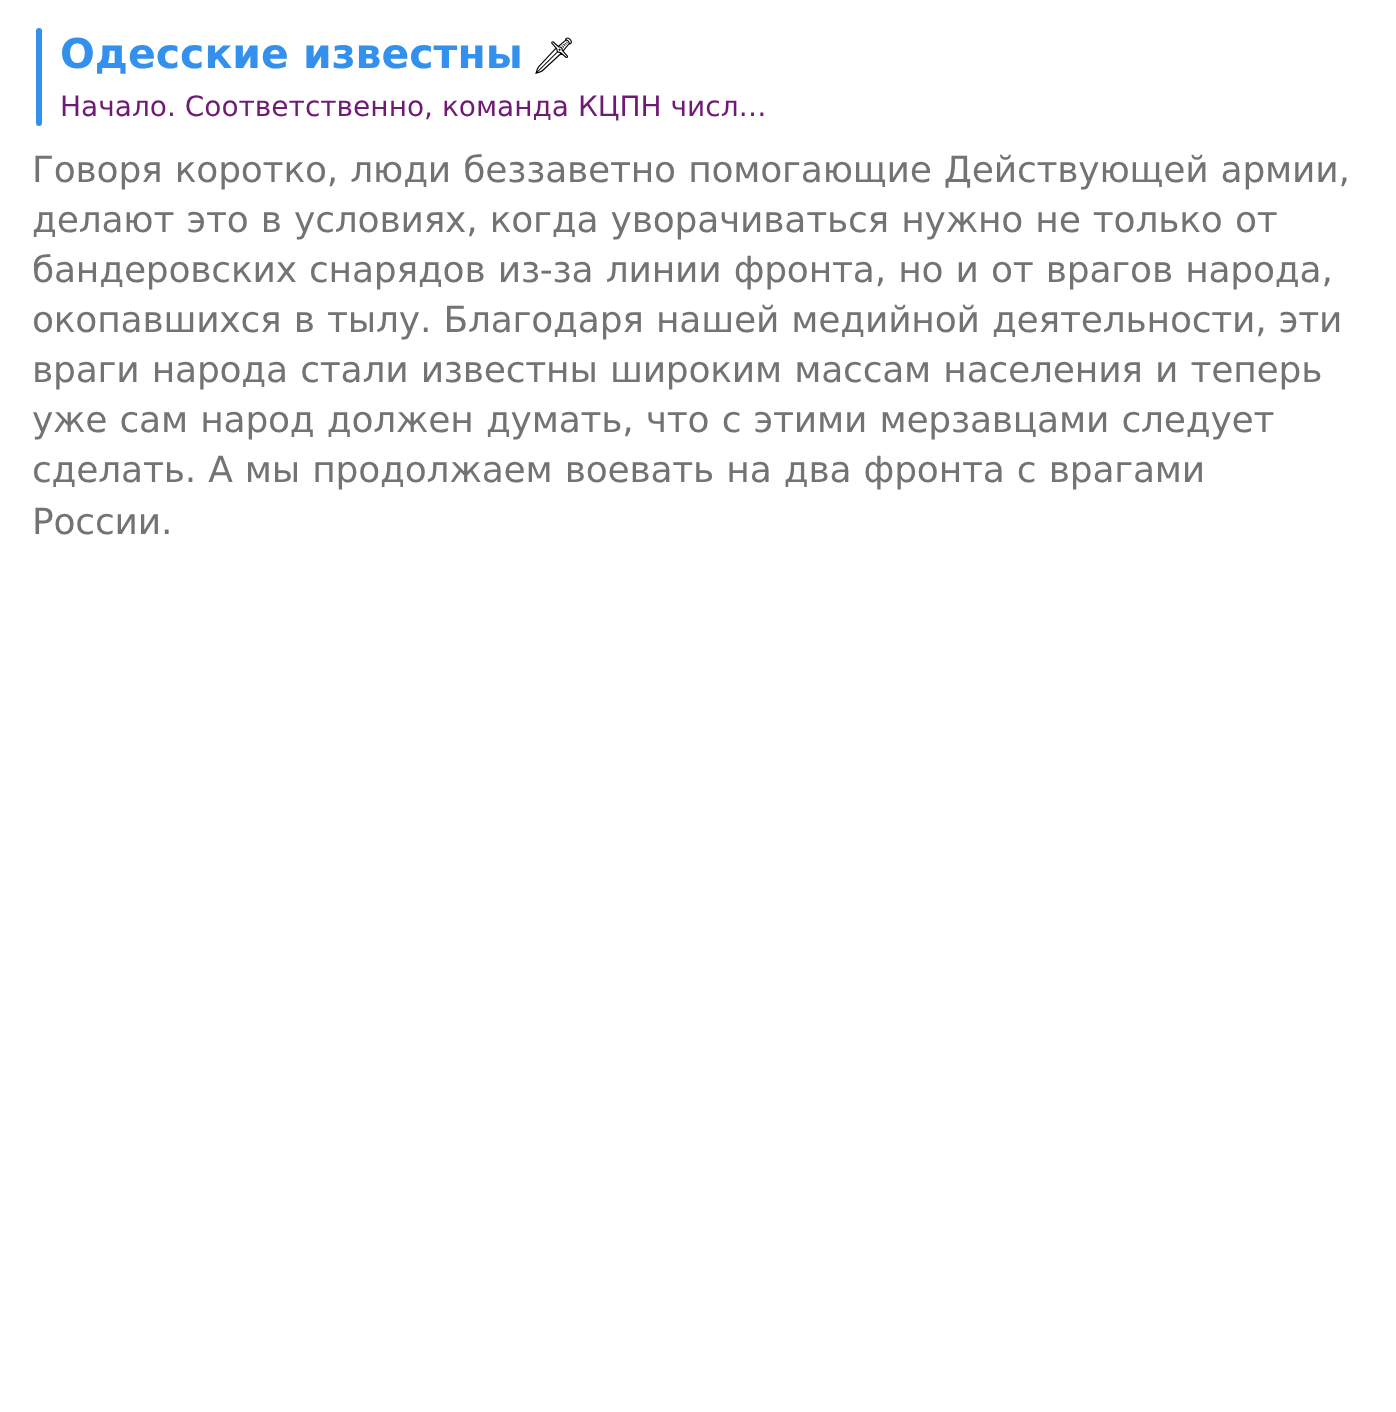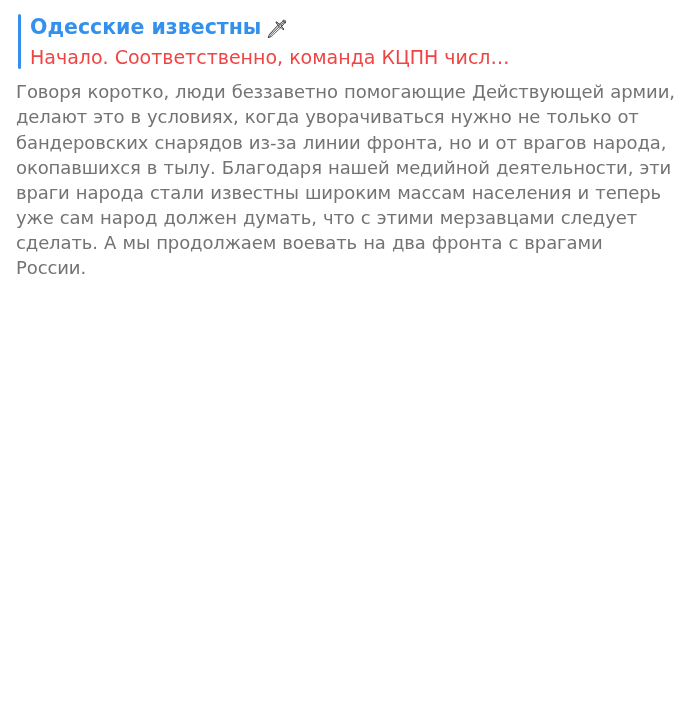--- a/index.html
+++ b/index.html
@@ -50,22 +50,22 @@
     font-size: 20.5px;
     font-weight: 600;
     white-space: nowrap;
   }
   .reply-emoji {
     font-size: 18px;
     line-height: 1;
     transform: translateY(1px);
   }
   .reply-text {
-    color: #ef4444;
-    font-size: 19px;
+    color: #701a75;
+    font-size: 14px;
     line-height: 1.3;
     margin-top: 4px;
     white-space: nowrap;
     overflow: hidden;
     text-overflow: ellipsis;
     max-width: 640px;
   }
   
   .msg-text {
     font-size: 18px;

